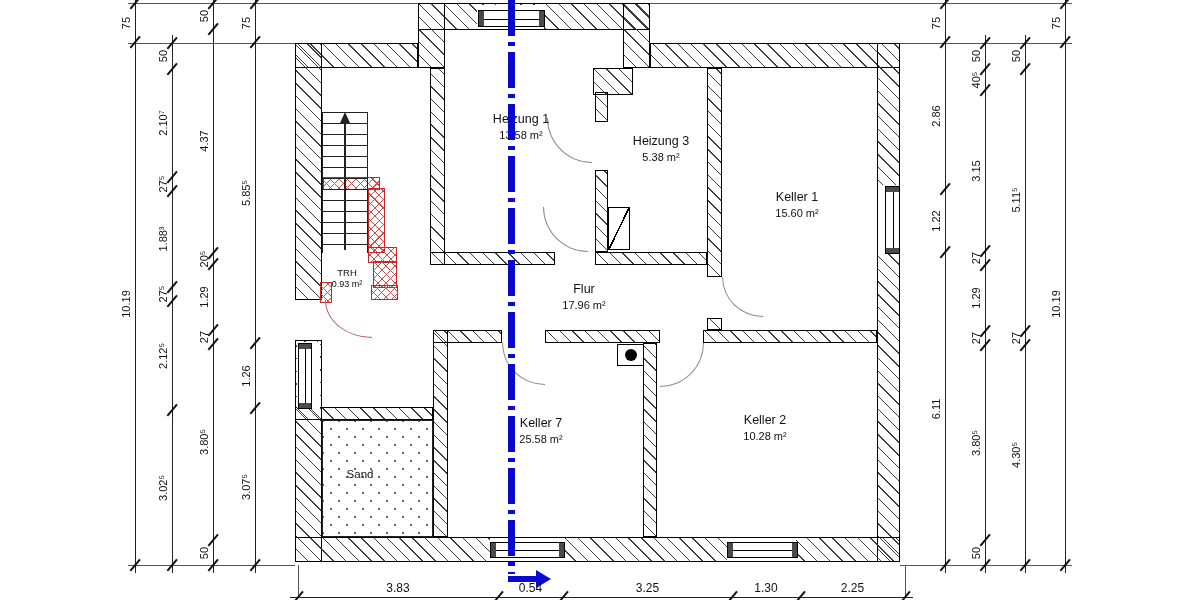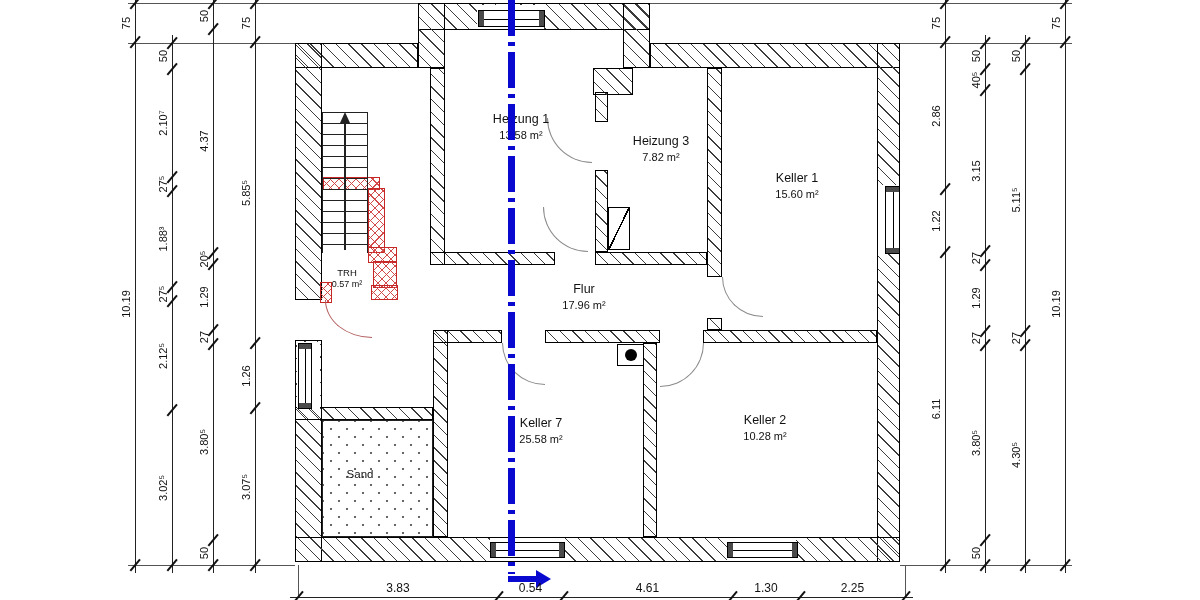--- a/index.html
+++ b/index.html
@@ -136,33 +136,33 @@
   <div class="sump" style="left:617px;top:344px;width:27px;height:22px;">
       <div class="dot"></div>
     </div>
 
   <div class="room-label" style="left:521px;top:126px;">
     <div class="rname">Heizung 1</div>
     <div class="rarea">13.58 m²</div>
   </div>
   <div class="room-label" style="left:661px;top:148px;">
     <div class="rname">Heizung 3</div>
-    <div class="rarea">7.82 m²</div>
-  </div>
-  <div class="room-label" style="left:797px;top:185px;">
+    <div class="rarea">5.38 m²</div>
+  </div>
+  <div class="room-label" style="left:797px;top:204px;">
     <div class="rname">Keller 1</div>
     <div class="rarea">15.60 m²</div>
   </div>
   <div class="room-label" style="left:584px;top:296px;">
     <div class="rname">Flur</div>
     <div class="rarea">17.96 m²</div>
   </div>
   <div class="room-label small" style="left:347px;top:278px;">
     <div class="rname">TRH</div>
-    <div class="rarea">0.57 m²</div>
+    <div class="rarea">0.93 m²</div>
   </div>
   <div class="room-label" style="left:541px;top:430px;">
     <div class="rname">Keller 7</div>
     <div class="rarea">25.58 m²</div>
   </div>
   <div class="room-label" style="left:765px;top:427px;">
     <div class="rname">Keller 2</div>
     <div class="rarea">10.28 m²</div>
   </div>
   <div class="room-label" style="left:360px;top:474px;">
@@ -277,17 +277,17 @@
       <div class="dim-label" style="left: 1056px; top: 303.5px;">10.19</div>
       <div class="dim-line" style="left: 290px; top: 596.5px; width: 623px; height: 1px;"></div>
       <div class="dim-tick" style="left: 298px; top: 597px;"></div>
       <div class="dim-tick" style="left: 498px; top: 597px;"></div>
       <div class="dim-tick" style="left: 563px; top: 597px;"></div>
       <div class="dim-tick" style="left: 732px; top: 597px;"></div>
       <div class="dim-tick" style="left: 800px; top: 597px;"></div>
       <div class="dim-tick" style="left: 905px; top: 597px;"></div>
       <div class="dim-label horiz" style="left: 398px; top: 588px;">3.83</div>
       <div class="dim-label horiz" style="left: 530.5px; top: 588px;">0.54</div>
-      <div class="dim-label horiz" style="left: 647.5px; top: 588px;">4.61</div>
+      <div class="dim-label horiz" style="left: 647.5px; top: 588px;">3.25</div>
       <div class="dim-label horiz" style="left: 766px; top: 588px;">1.30</div>
       <div class="dim-label horiz" style="left: 852.5px; top: 588px;">2.25</div>
     </div>
 </div>
 
 </body></html>

